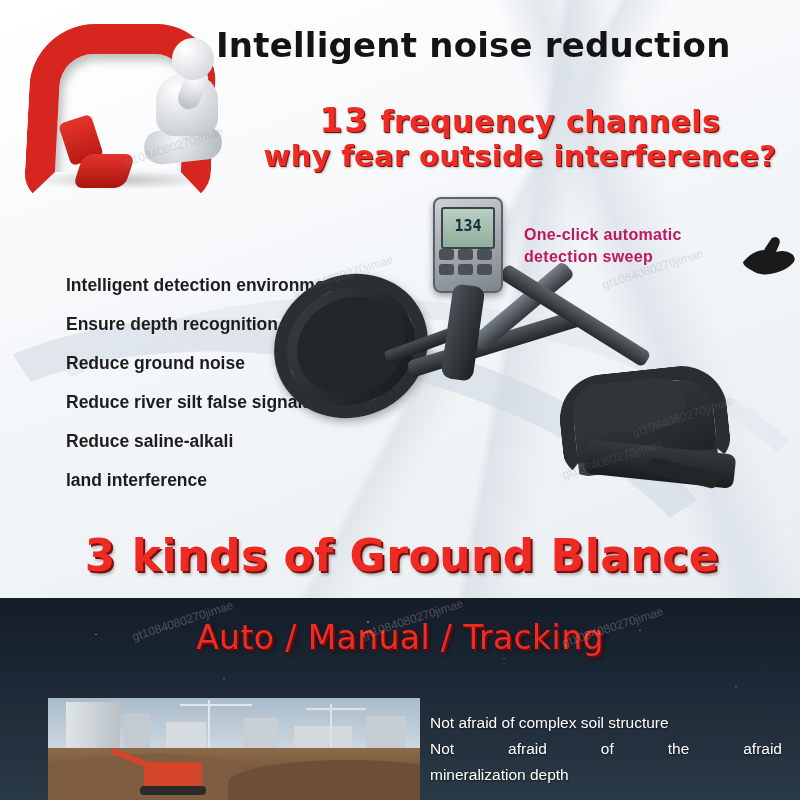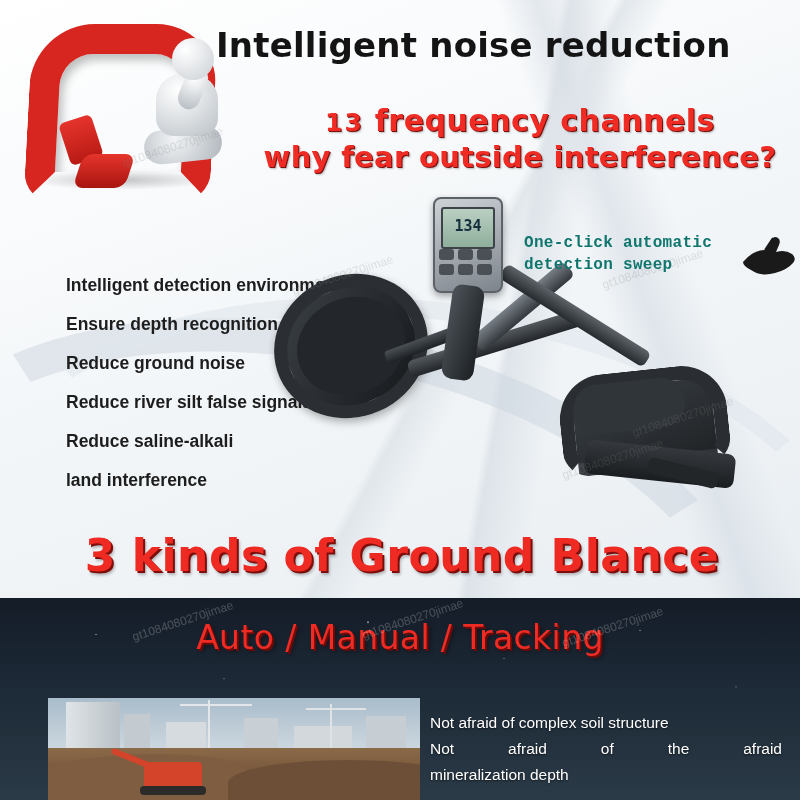--- a/index.html
+++ b/index.html
@@ -20,21 +20,21 @@
   .sw3{left:120px;top:150px;width:900px;height:620px;border:26px solid rgba(232,237,242,.55);border-color:transparent transparent rgba(232,237,242,.55) transparent;transform:rotate(-8deg);}
 
   
   .headline{position:absolute;left:216px;top:25px;width:570px;font-size:34px;line-height:40px;
     font-weight:bold;color:#141414;letter-spacing:.2px;font-family:"DejaVu Sans",sans-serif;white-space:nowrap;}
 
   .subline{position:absolute;left:260px;top:104px;width:520px;text-align:center;
     font-family:"DejaVu Sans",sans-serif;font-weight:bold;color:#ef2b24;
     text-shadow:1px 1px 0 #7b0f0c, 2px 2px 2px rgba(0,0,0,.25);}
   .subline .l1{font-size:30px;line-height:34px;letter-spacing:.5px;}
-  .subline .l1 .num{font-size:25px;letter-spacing:2px;}
+  .subline .l1 .num{font-size:33px;letter-spacing:2px;}
   .subline .l2{font-size:29px;line-height:34px;letter-spacing:.3px;}
 
   
   .qmark{position:absolute;left:18px;top:14px;width:210px;height:180px;}
   .q-body{position:absolute;left:10px;top:10px;width:126px;height:118px;border:30px solid #d7261f;
     border-radius:62px 62px 30px 30px;border-bottom-color:transparent;transform:skewX(-3deg);
     box-shadow:4px 6px 10px rgba(0,0,0,.25) inset;}
   .q-tail{position:absolute;left:46px;top:104px;width:34px;height:44px;background:linear-gradient(180deg,#e5342c,#b81a14);transform:rotate(-18deg);border-radius:6px;}
   .q-dot{position:absolute;left:60px;top:140px;width:52px;height:34px;background:linear-gradient(180deg,#e5342c,#a8150f);border-radius:10px;transform:skewX(-18deg);}
   .q-shadow{position:absolute;left:8px;top:156px;width:190px;height:20px;background:radial-gradient(ellipse at center, rgba(0,0,0,.22), rgba(0,0,0,0) 70%);}
@@ -72,22 +72,22 @@
   .screen{position:absolute;left:186px;top:22px;width:50px;height:38px;border-radius:3px;
     background:linear-gradient(180deg,#b9cfc1,#8fae9c);border:2px solid #3d4349;}
   .screen .val{position:absolute;left:0;right:0;top:8px;text-align:center;font-family:"DejaVu Sans Mono",monospace;
     font-size:15px;font-weight:bold;color:#14303d;}
   .keys{position:absolute;left:184px;top:64px;width:54px;height:34px;}
   .key{position:absolute;width:15px;height:11px;border-radius:3px;background:#4a5056;}
   .grip{position:absolute;left:192px;top:100px;width:32px;height:95px;border-radius:10px;
     background:linear-gradient(100deg,#4d5359,#1c2023);transform:rotate(8deg);}
 
   
-  .callout{position:absolute;left:524px;top:232px;width:226px;font-family:Liberation Mono, monospace;
-    color:#0f766e;font-size:16px;line-height:22px;font-weight:bold;letter-spacing:.3px;}
+  .callout{position:absolute;left:524px;top:224px;width:226px;font-family:Liberation Sans, sans-serif;
+    color:#be185d;font-size:16px;line-height:22px;font-weight:bold;letter-spacing:.3px;}
   .hand{position:absolute;left:735px;top:228px;width:62px;height:62px;}
   .hand svg{display:block;}
 
   
   .gb{position:absolute;left:22px;top:530px;width:760px;text-align:center;
     font-family:"DejaVu Sans",sans-serif;font-weight:bold;font-size:44px;color:#ee2a23;
     letter-spacing:.5px;text-shadow:2px 2px 0 #7c0e0b, 3px 4px 3px rgba(0,0,0,.25);white-space:nowrap;}
 
   
   .panel-bottom{position:absolute;left:0;top:598px;width:800px;height:202px;overflow:hidden;

